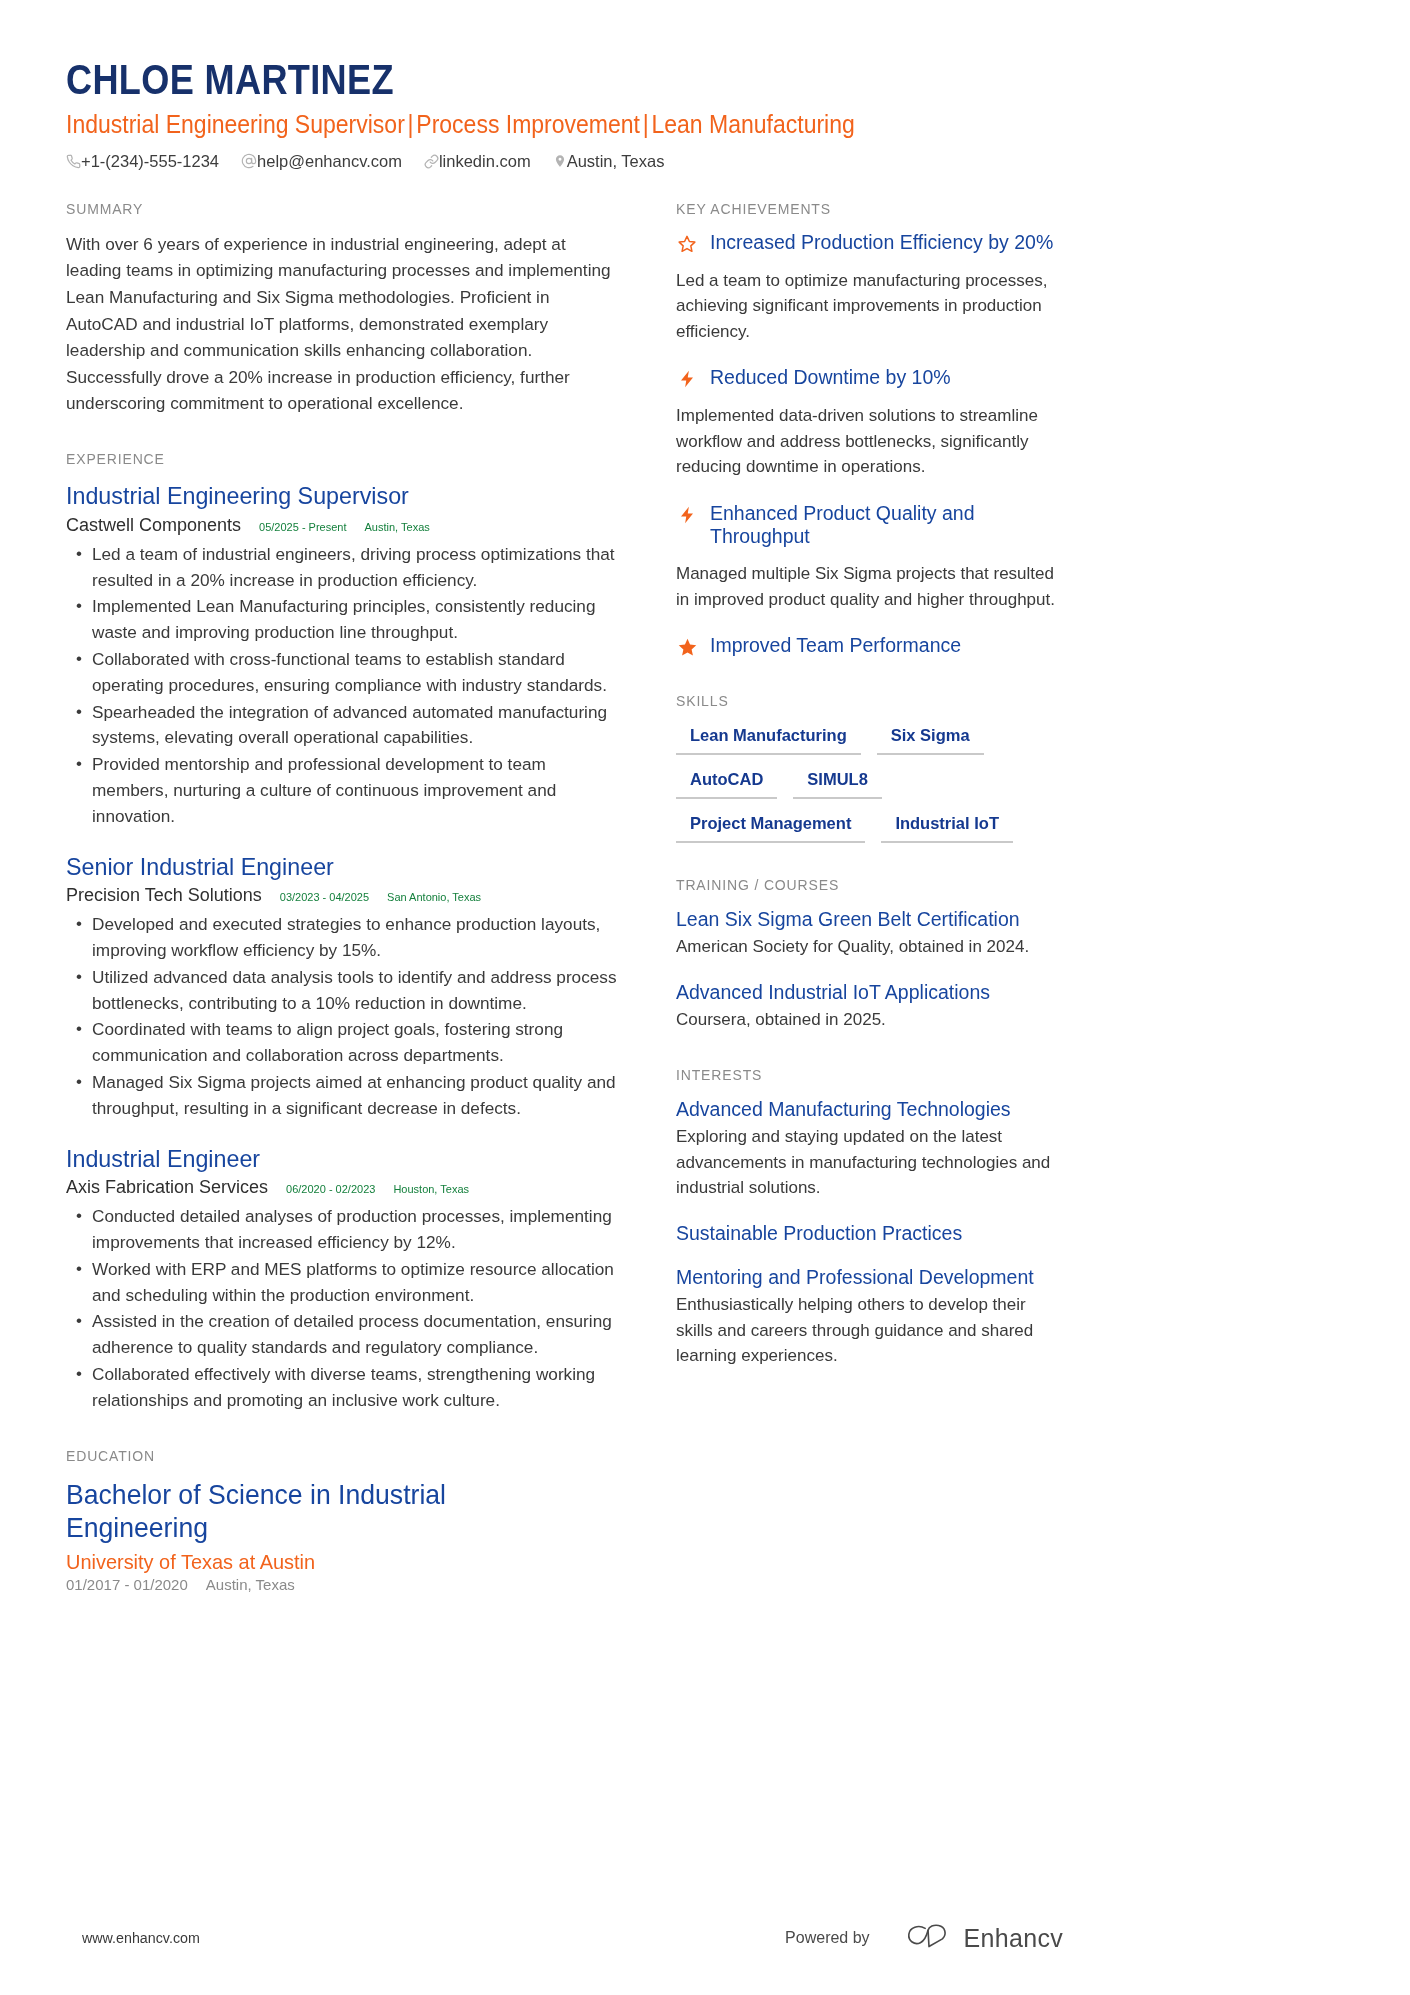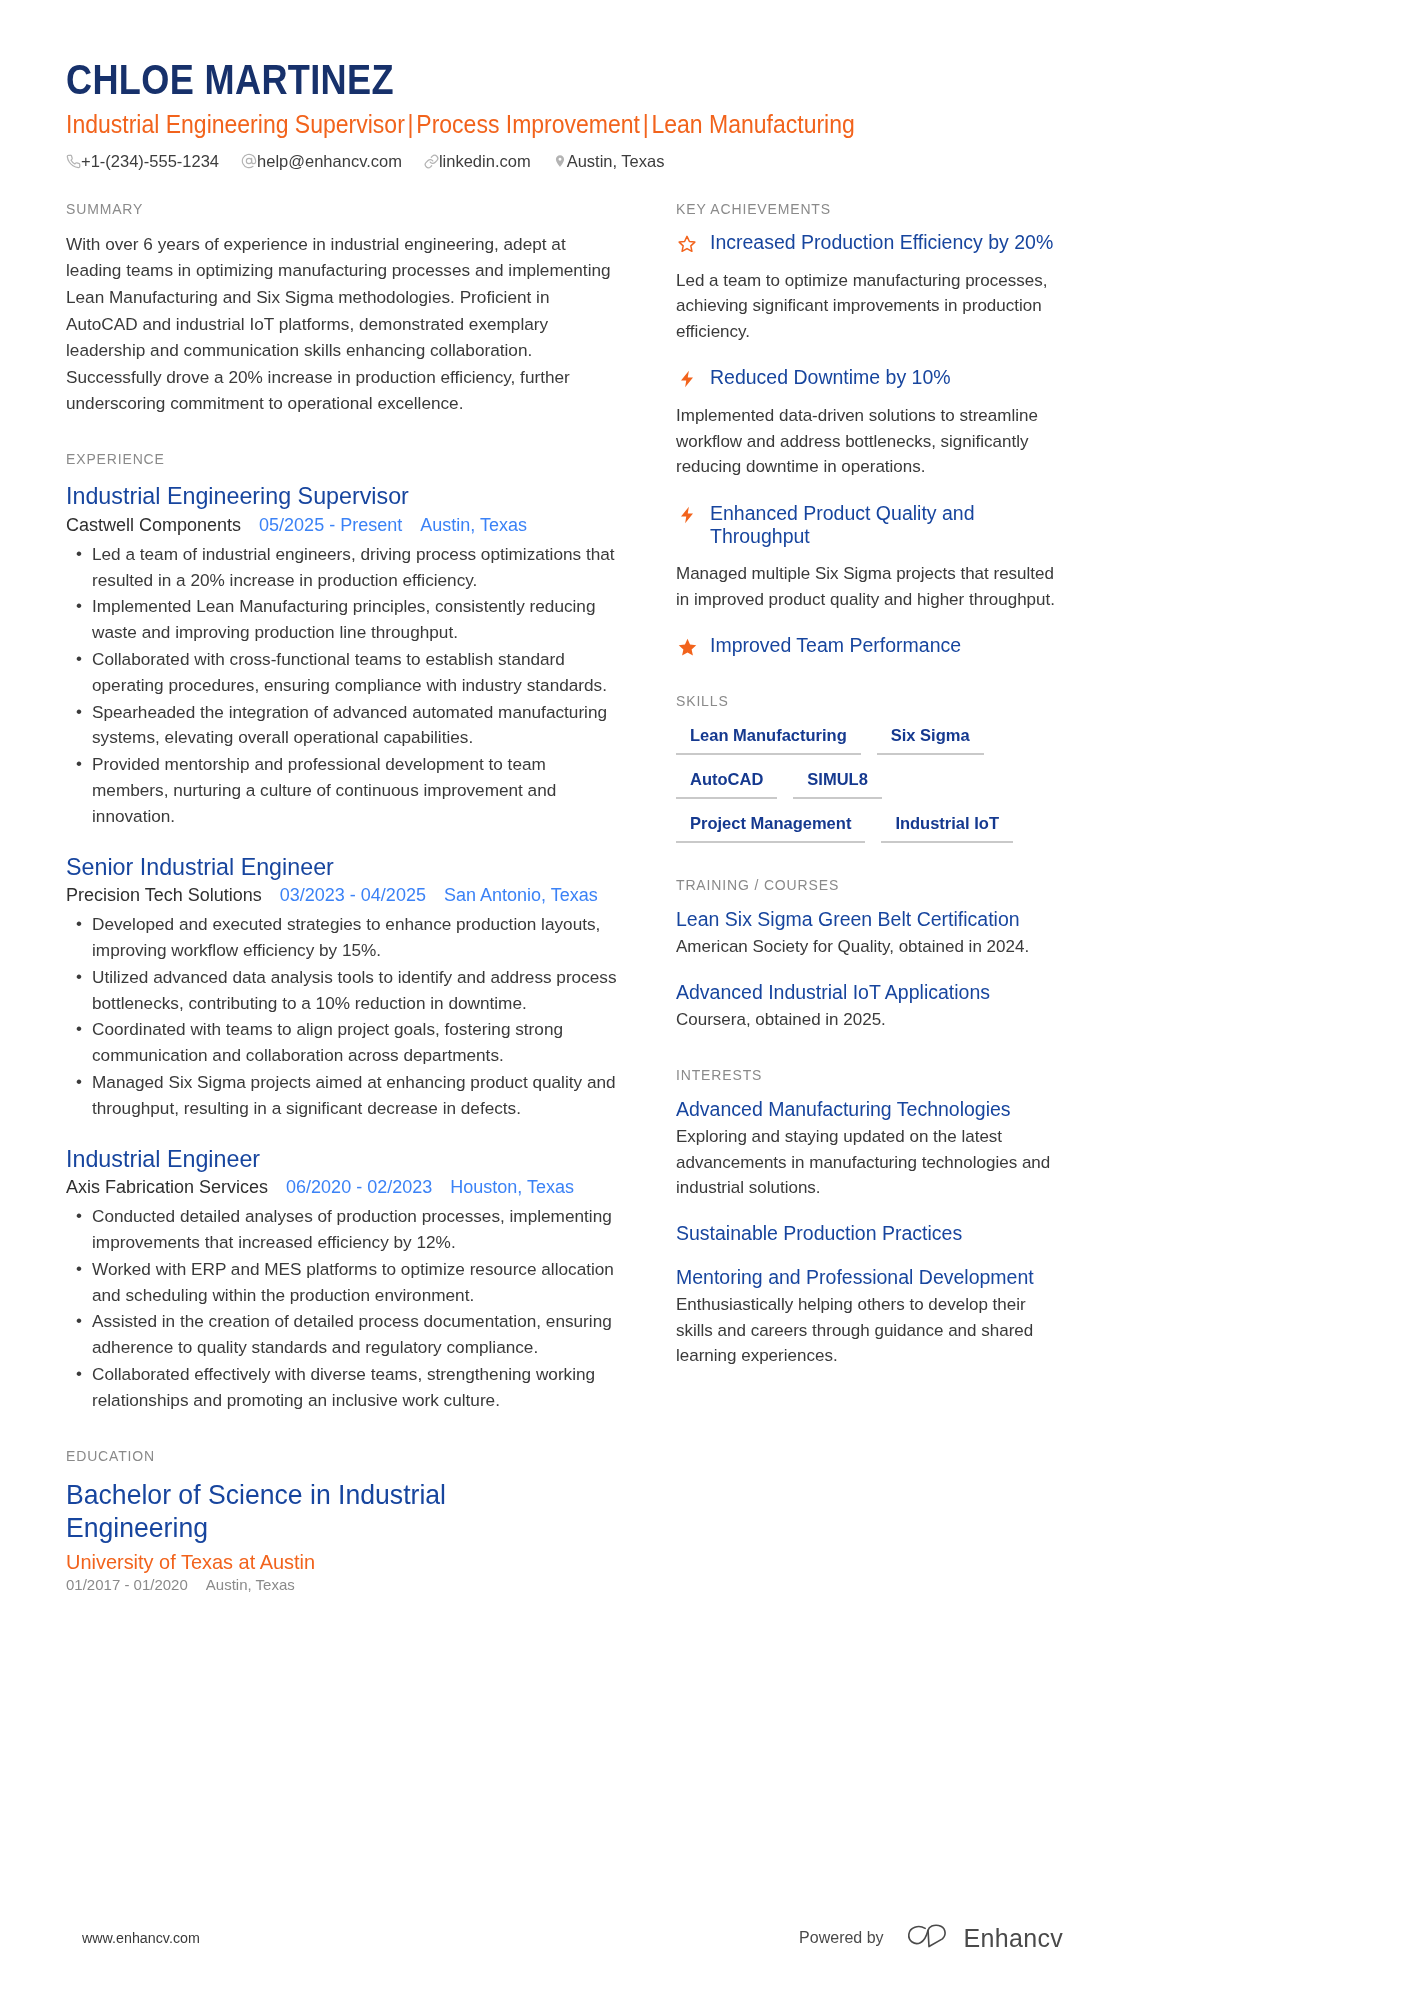--- a/index.html
+++ b/index.html
@@ -97,22 +97,22 @@
     gap: 18px;
     margin-top: 3px;
     margin-bottom: 6px;
     flex-wrap: wrap;
   }
   .job-company {
     font-size: 18px;
     color: #2f2f2f;
   }
   .job-dates, .job-loc {
-    font-size: 18px;
-    color: #3b82f6;
+    font-size: 11px;
+    color: #15803d;
   }
   ul.bullets { list-style: none; margin: 0; padding: 0; }
   ul.bullets li {
     position: relative;
     padding-left: 26px;
     font-size: 17.2px;
     line-height: 1.5;
     color: #3a3a3a;
     margin-bottom: 1px;
   }
@@ -222,21 +222,21 @@
   .footer-url {
     font-family: "Liberation Sans Narrow", "Liberation Sans", sans-serif;
     font-size: 15.5px;
     color: #3a3a3a;
     transform: scaleX(0.92);
     transform-origin: left center;
   }
   .footer-right {
     display: flex;
     align-items: center;
-    gap: 22px;
+    gap: 36px;
   }
   .powered {
     font-size: 16px;
     color: #4a4a4a;
   }
   .brand {
     display: flex;
     align-items: center;
     gap: 12px;
   }

